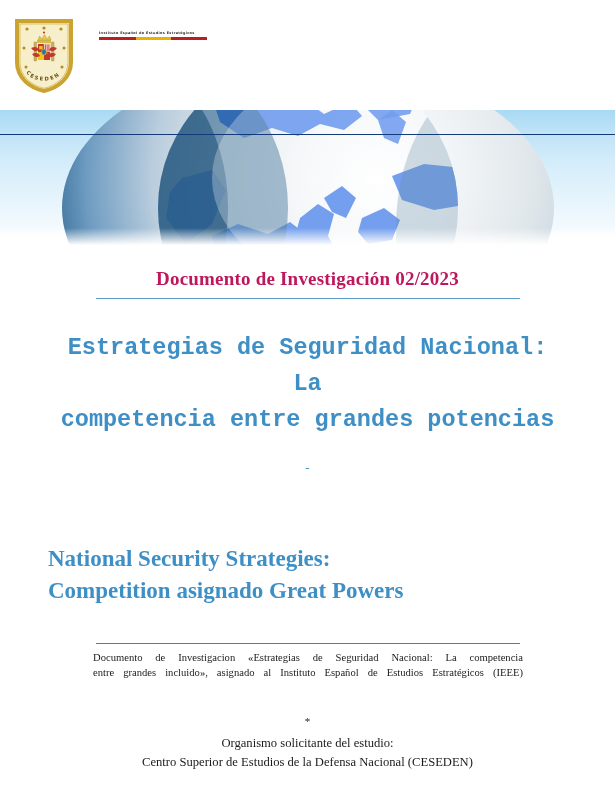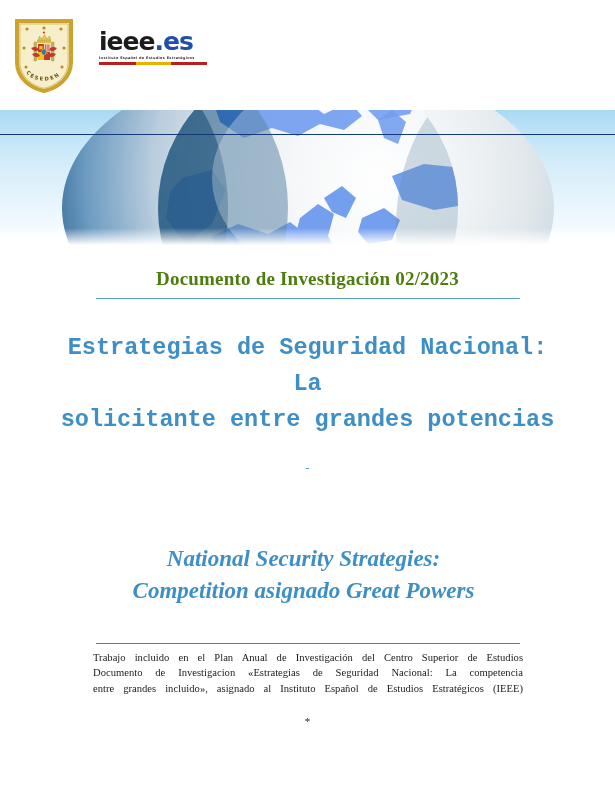--- a/index.html
+++ b/index.html
@@ -132,21 +132,21 @@
   
   .doc-number {
     position: absolute;
     left: 0;
     top: 268px;
     width: 615px;
     text-align: center;
     font-family: "Liberation Serif", serif;
     font-weight: bold;
     font-size: 19px;
-    color: #4d7c0f;
+    color: #be185d;
     letter-spacing: 0.2px;
   }
   .rule-top {
     position: absolute;
     left: 96px;
     top: 298px;
     width: 424px;
     height: 1px;
     background: #5aa0c9;
   }
@@ -170,27 +170,25 @@
     top: 460px;
     width: 615px;
     text-align: center;
     font-family: "Liberation Serif", serif;
     font-size: 13px;
     color: #4b92c4;
   }
 
   .en-title {
     position: absolute;
-    left: 56px;
+    left: 48px;
     top: 543px;
     width: 495px;
-    text-align: center;
-    font-family: "Liberation Serif", serif;
-    font-weight: bold;
-    font-style: italic;
+    font-family: "Liberation Serif", serif;
+    font-weight: bold;
     font-size: 23px;
     line-height: 32px;
     color: #3e8fc6;
   }
 
   
   .rule-bottom {
     position: absolute;
     left: 96px;
     top: 643px;
@@ -289,21 +287,20 @@
         <path d="M42 36 q-6 -3 -8 2 q5 3 8 -2 z" fill="#c0392b"></path>
 
         <path id="crestArc" d="M11 52 C15 66 45 66 49 52" fill="none" stroke="none"></path>
         <text font-family="DejaVu Sans, sans-serif" font-size="5.2" font-weight="bold" fill="#6b5410" letter-spacing="1.6">
           <textPath href="#crestArc" startOffset="6%">CESEDEN</textPath>
         </text>
       </svg>
     </div>
 
     <div class="ieee-logo">
-      <div class="ieee-word"><span class="ie">ieee</span><span class="es">.es</span></div>
       <div class="ieee-tagline">Instituto Español de Estudios Estratégicos</div>
       <div class="ieee-bars">
         <i class="b-red"></i>
           <i class="b-yel"></i>
           <i class="b-red2"></i>
       </div>
     </div>
   </div>
 
   <div class="banner">
@@ -356,34 +353,37 @@
     </div>
     <div class="banner-rule"></div>
     <div class="banner-fade"></div>
   </div>
 
   <div class="doc-number">Documento de Investigación 02/2023</div>
   <div class="rule-top"></div>
 
   <div class="main-title">
     <div>Estrategias de Seguridad Nacional: La</div>
-    <div>solicitante entre grandes potencias</div>
+    <div>competencia entre grandes potencias</div>
   </div>
 
   <div class="dash">-</div>
 
   <div class="en-title">
     <div>National Security Strategies:</div>
     <div>Competition asignado Great Powers</div>
   </div>
 
   <div class="rule-bottom"></div>
 
   <div class="note">
-    <div>Trabajo incluido en el Plan Anual de Investigación del Centro Superior de Estudios</div>
     <div>Documento de Investigacion   «Estrategias de Seguridad Nacional: La competencia</div>
     <div>entre grandes incluido», asignado al Instituto Español de Estudios Estratégicos (IEEE)</div>
   </div>
 
   <div class="asterisk">*</div>
 
+  <div class="requester">
+    <div>Organismo solicitante del estudio:</div>
+    <div>Centro Superior de Estudios de la Defensa Nacional (CESEDEN)</div>
+  </div>
 
 </div>
 
 </body></html>

